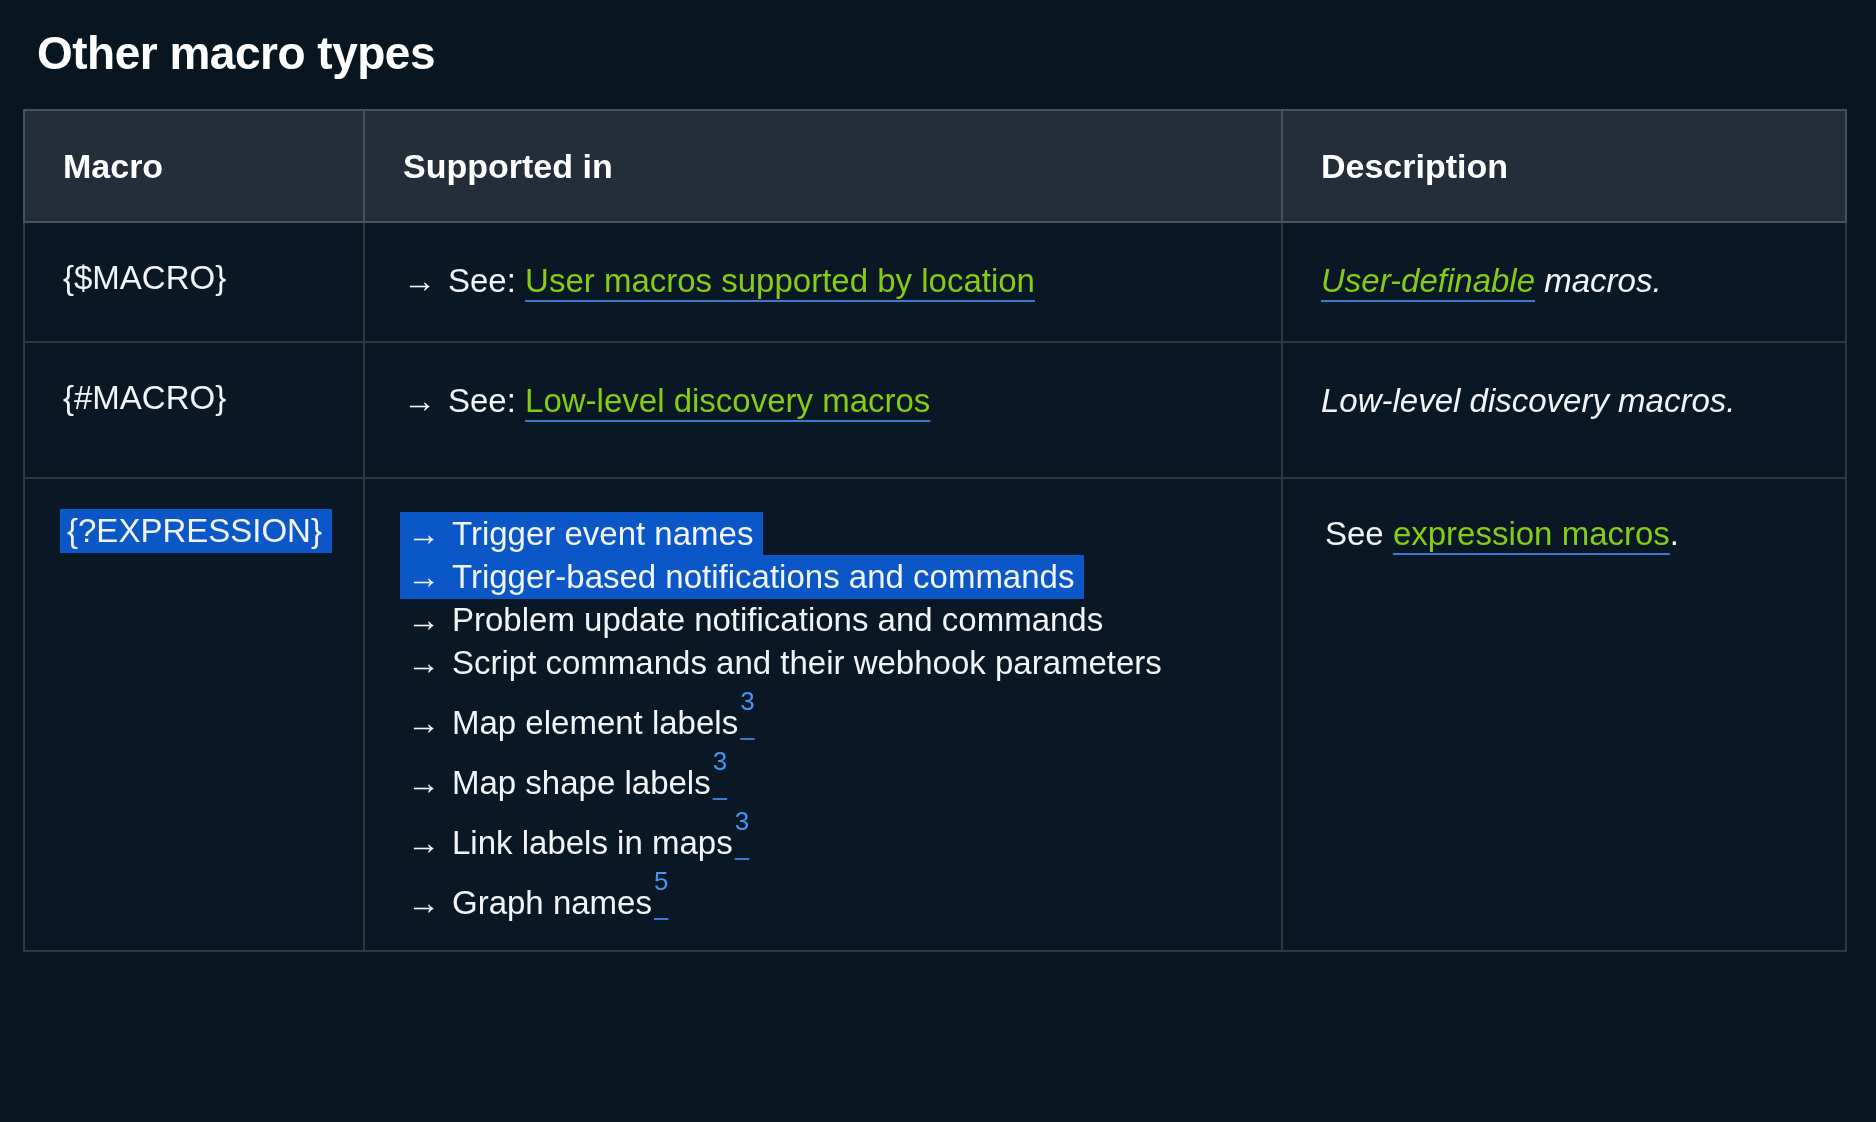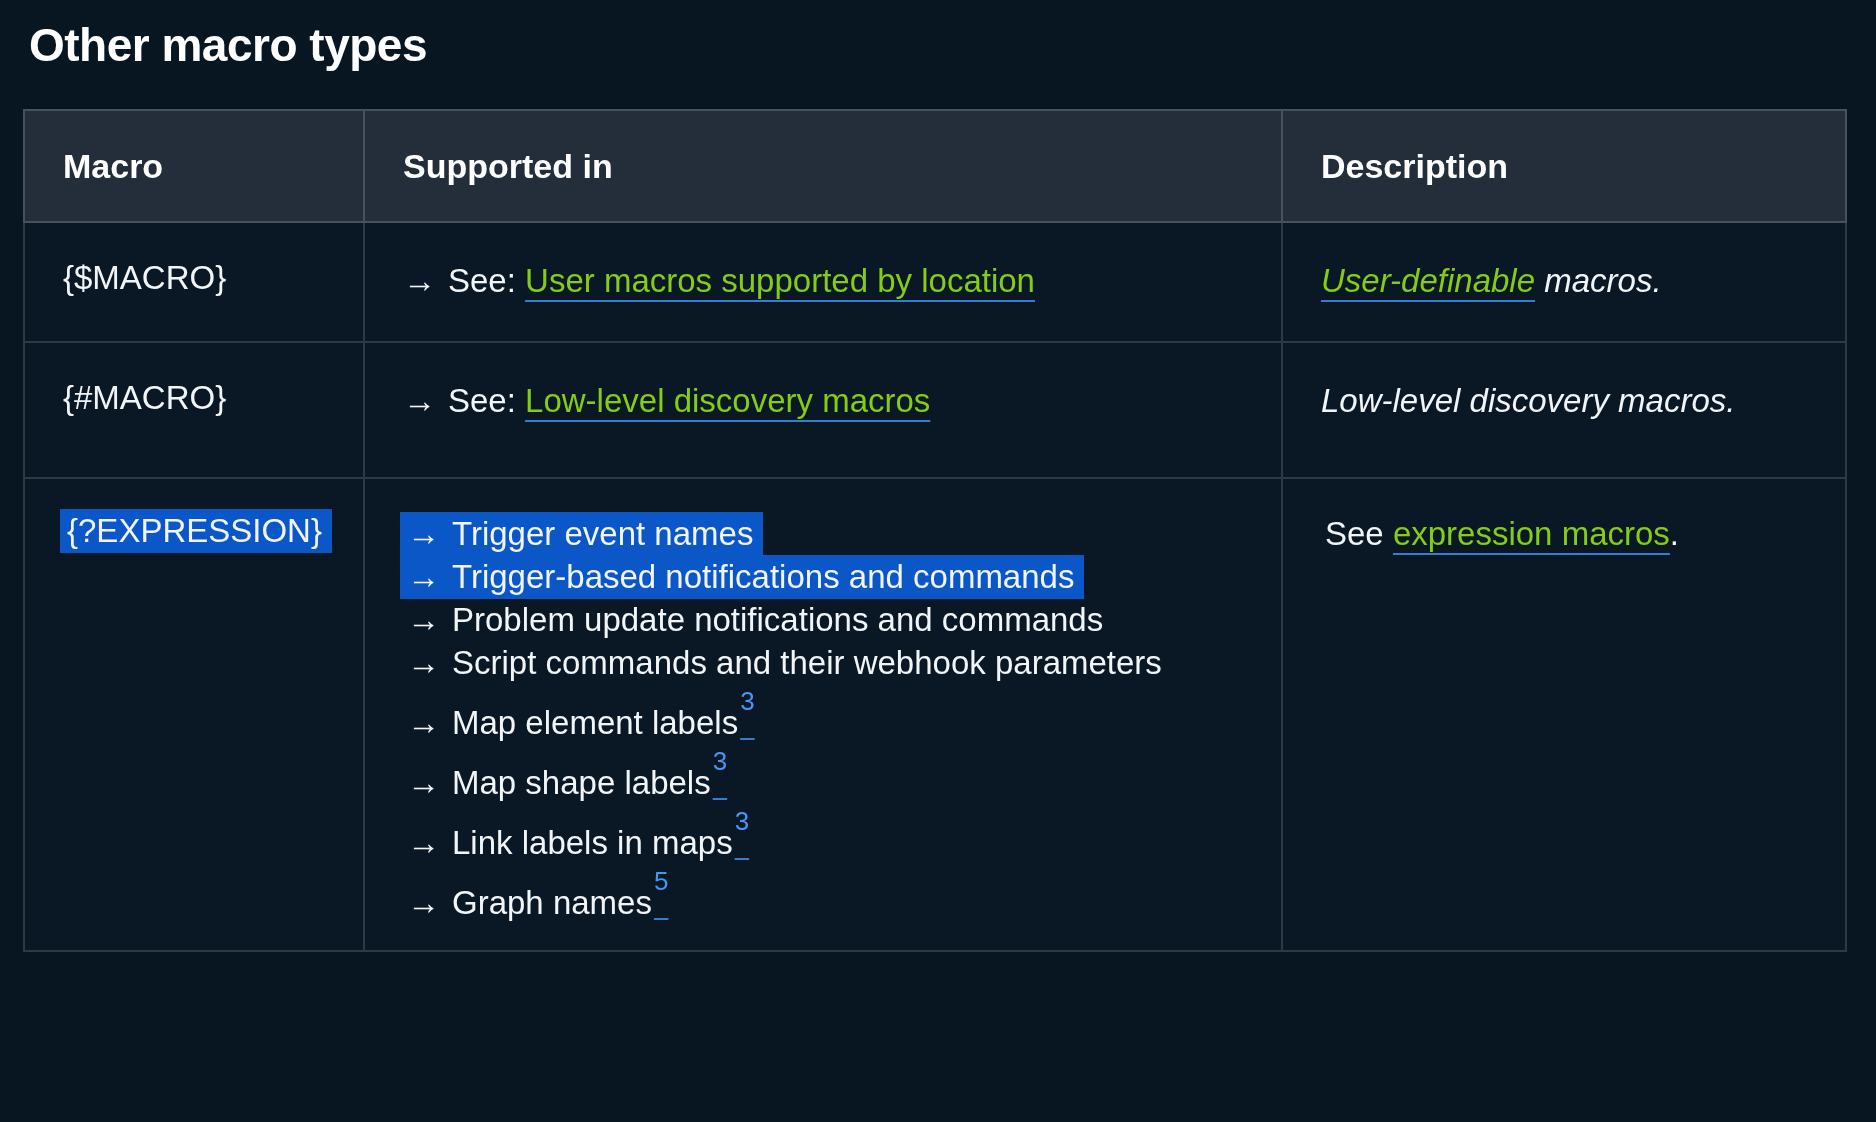--- a/index.html
+++ b/index.html
@@ -3,21 +3,21 @@
 <meta charset="utf-8">
 <style>
   html,body { margin:0; padding:0; }
   body {
     width:1876px; height:1122px; overflow:hidden;
     background:#081622;
     color:#ffffff;
     font-family:"Liberation Sans", sans-serif;
   }
   .page-title {
-    margin:4px; padding:16px 0 0 25px;
+    margin:12px; padding:16px 0 0 25px;
     font-size:46px; font-weight:700; letter-spacing:-0.5px; line-height:1.1;
     color:#ffffff;
   }
   .table-wrap { position:absolute; left:23px; top:109px;border-radius:6px; }
   table.macro-table {
     border-collapse:collapse; table-layout:fixed; width:1822px;
     font-size:33px;
   }
   col.c1 { width:340px; } col.c2 { width:918px; } col.c3 { width:564px; }
   th {

